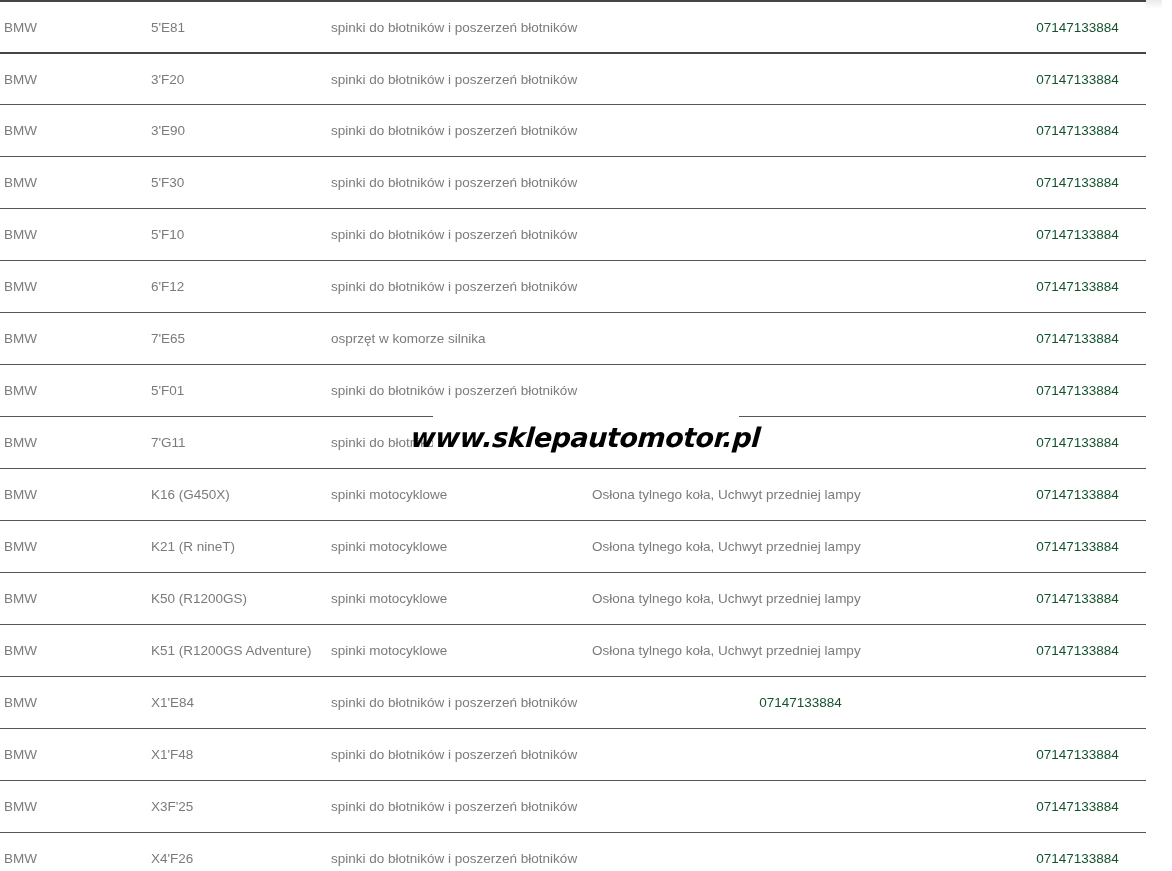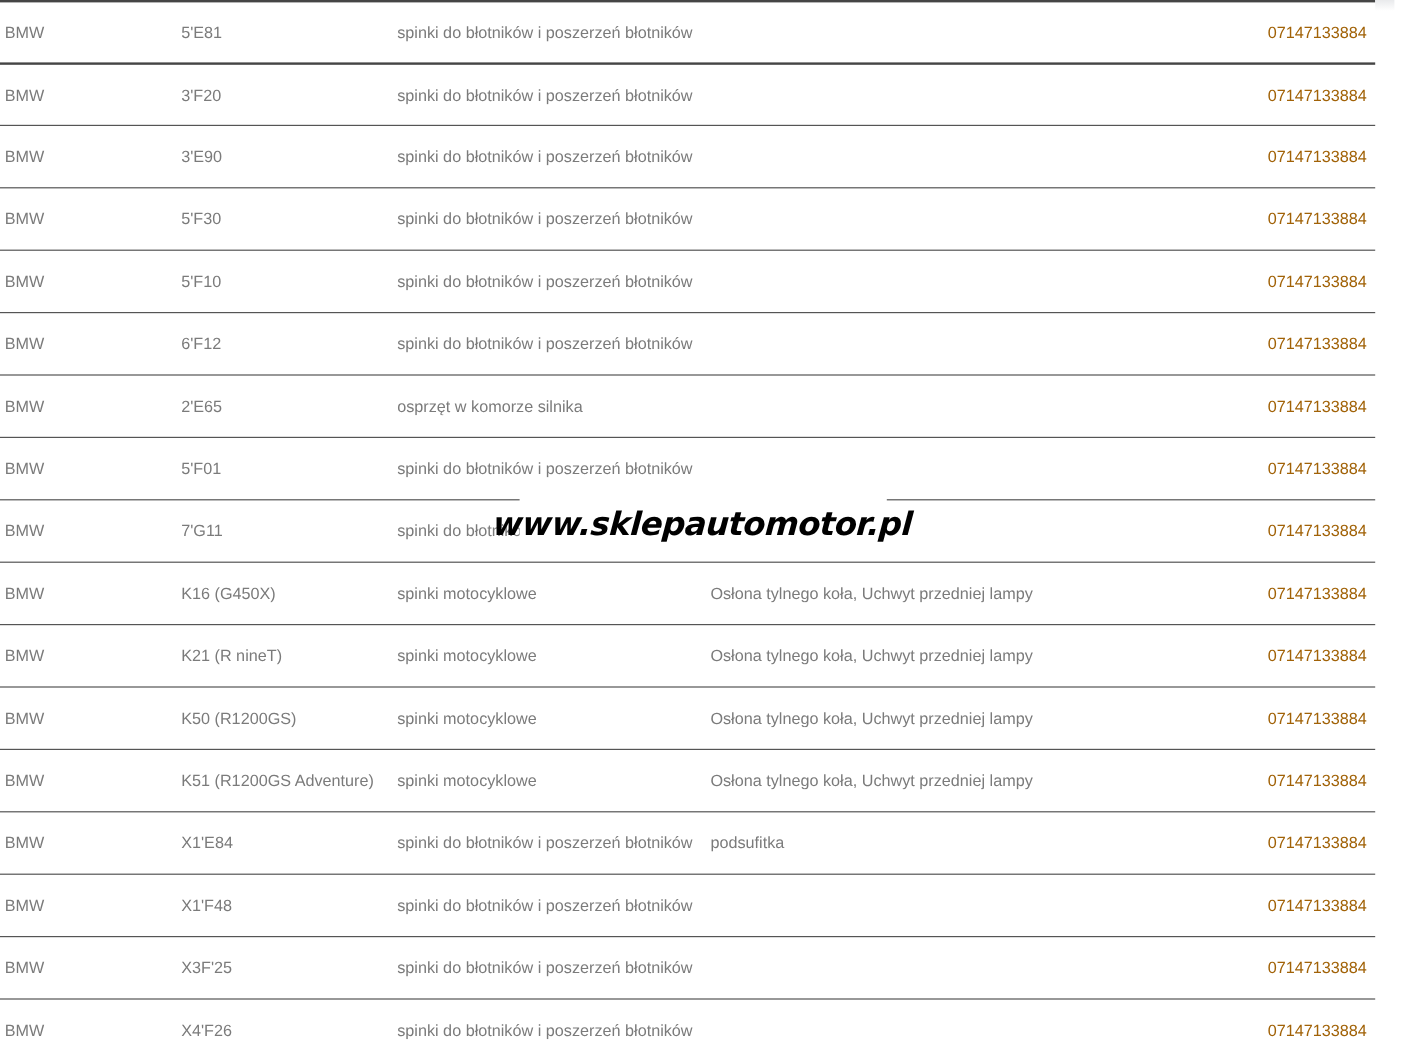--- a/index.html
+++ b/index.html
@@ -36,23 +36,23 @@
   .row:nth-child(1),
   .row:nth-child(2) {
     border-top: 2px solid #454545;
   }
   .cell {
     overflow: hidden;
     white-space: nowrap;
   }
   .cell.brand   { padding-left: 4px; }
   .cell.partnum {
-    text-align: right;
+    text-align: center;
     padding-right: 7px;
-    color: #a16207;
+    color: #14532d;
   }
   .watermark {
     position: absolute;
     left: 433px;
     top: 414px;
     width: 306px;
     height: 46px;
     background: #ffffff;
     z-index: 5;
     display: flex;
@@ -121,21 +121,21 @@
       </div>
       <div class="row">
         <div class="cell brand">BMW</div>
         <div class="cell model">6'F12</div>
         <div class="cell category">spinki do błotników i poszerzeń błotników</div>
         <div class="cell parts"></div>
         <div class="cell partnum">07147133884</div>
       </div>
       <div class="row">
         <div class="cell brand">BMW</div>
-        <div class="cell model">2'E65</div>
+        <div class="cell model">7'E65</div>
         <div class="cell category">osprzęt w komorze silnika</div>
         <div class="cell parts"></div>
         <div class="cell partnum">07147133884</div>
       </div>
       <div class="row">
         <div class="cell brand">BMW</div>
         <div class="cell model">5'F01</div>
         <div class="cell category">spinki do błotników i poszerzeń błotników</div>
         <div class="cell parts"></div>
         <div class="cell partnum">07147133884</div>
@@ -172,21 +172,20 @@
         <div class="cell brand">BMW</div>
         <div class="cell model">K51 (R1200GS Adventure)</div>
         <div class="cell category">spinki motocyklowe</div>
         <div class="cell parts">Osłona tylnego koła, Uchwyt przedniej lampy</div>
         <div class="cell partnum">07147133884</div>
       </div>
       <div class="row">
         <div class="cell brand">BMW</div>
         <div class="cell model">X1'E84</div>
         <div class="cell category">spinki do błotników i poszerzeń błotników</div>
-        <div class="cell parts">podsufitka</div>
         <div class="cell partnum">07147133884</div>
       </div>
       <div class="row">
         <div class="cell brand">BMW</div>
         <div class="cell model">X1'F48</div>
         <div class="cell category">spinki do błotników i poszerzeń błotników</div>
         <div class="cell parts"></div>
         <div class="cell partnum">07147133884</div>
       </div>
       <div class="row">

